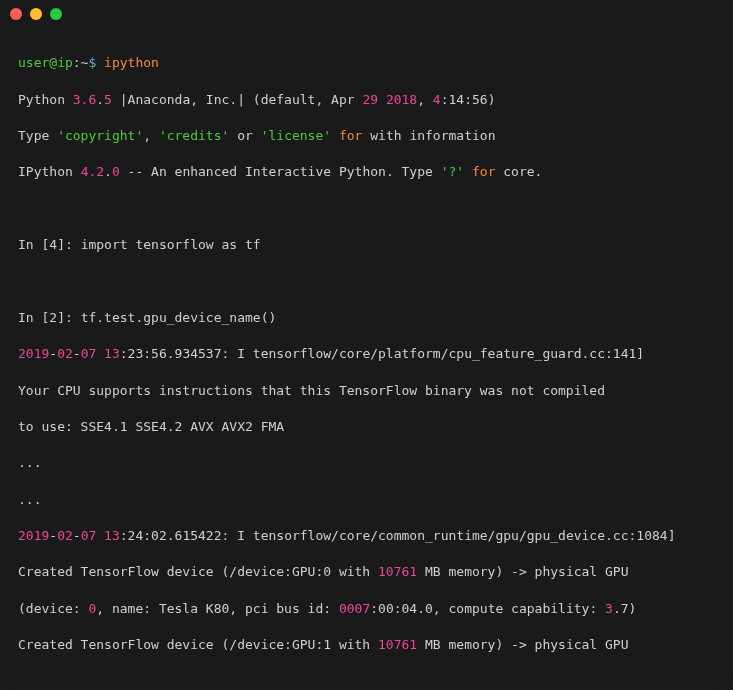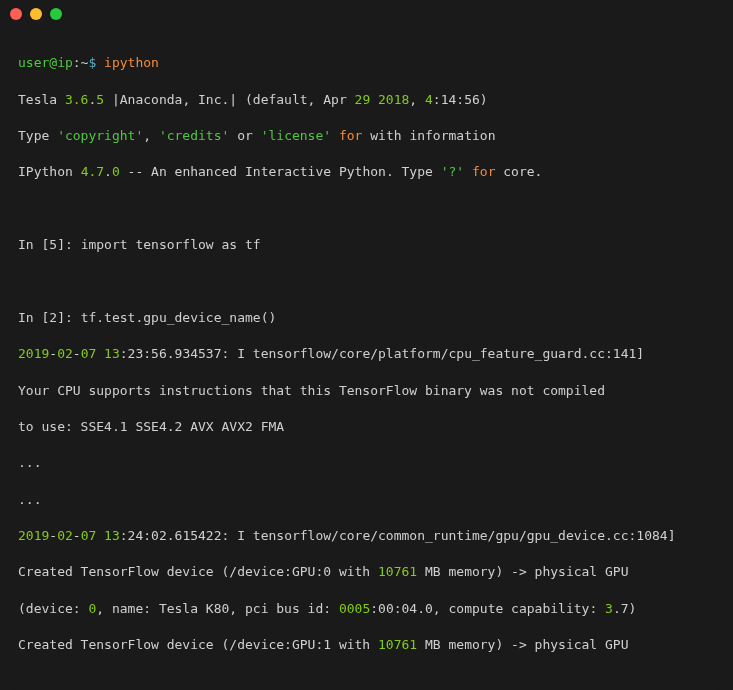--- a/index.html
+++ b/index.html
@@ -39,53 +39,53 @@
     .dot.yellow { background: #ffbd2e; }
     .dot.green { background: #27c93f; }
     .terminal {
       padding: 8px 18px;
       color: #d0d0d0;
       white-space: pre;
     }
     .green { color: #4ec93f; }
     .orange { color: #f58b3c; }
     .yellow { color: #f5c842; }
-    .red { color: #84cc16; }
+    .red { color: #ec4899; }
     .white { color: #d0d0d0; }
     .prompt-dollar { color: #5ab0c4; }
     .line {
       display: block;
     }
   </style>
 </head>
 <body>
 
 <div class="window">
   <div class="titlebar">
     <div class="dot red"></div>
     <div class="dot yellow"></div>
     <div class="dot green"></div>
   </div>
   <div class="terminal">
 <span class="line"><span class="green">user@ip</span><span class="white">:~</span><span class="prompt-dollar">$</span> <span class="orange">ipython</span></span>
-<span class="line"><span>Tesla </span><span class="red">3.6</span><span>.</span><span class="red">5</span><span> |Anaconda, Inc.| (default, Apr </span><span class="red">29</span><span> </span><span class="red">2018</span><span>, </span><span class="red">4</span><span>:14:56)</span></span>
+<span class="line"><span>Python </span><span class="red">3.6</span><span>.</span><span class="red">5</span><span> |Anaconda, Inc.| (default, Apr </span><span class="red">29</span><span> </span><span class="red">2018</span><span>, </span><span class="red">4</span><span>:14:56)</span></span>
 <span class="line"><span>Type </span><span class="green">'copyright'</span><span>, </span><span class="green">'credits'</span><span> or </span><span class="green">'license'</span><span class="orange"> for</span><span> with information</span></span>
-<span class="line"><span>IPython </span><span class="red">4.7</span><span>.</span><span class="red">0</span><span> -- </span><span>An enhanced Interactive Python. Type </span><span class="green">'?'</span><span class="orange"> for</span><span> core.</span></span>
+<span class="line"><span>IPython </span><span class="red">4.2</span><span>.</span><span class="red">0</span><span> -- </span><span>An enhanced Interactive Python. Type </span><span class="green">'?'</span><span class="orange"> for</span><span> core.</span></span>
 <span class="line"> </span>
-<span class="line"><span>In [5]: </span><span>import tensorflow as tf</span></span>
+<span class="line"><span>In [4]: </span><span>import tensorflow as tf</span></span>
 <span class="line"> </span>
 <span class="line"><span>In [2]: </span><span>tf.test.gpu_device_name()</span></span>
 <span class="line"><span class="red">2019</span><span>-</span><span class="red">02</span><span>-</span><span class="red">07</span><span> </span><span class="red">13</span><span>:23:56.934537: I tensorflow/core/platform/cpu_feature_guard.cc:141]</span></span>
 <span class="line">Your CPU supports instructions that this TensorFlow binary was not compiled</span>
 <span class="line">to use: SSE4.1 SSE4.2 AVX AVX2 FMA</span>
 <span class="line">...</span>
 <span class="line">...</span>
 <span class="line"><span class="red">2019</span><span>-</span><span class="red">02</span><span>-</span><span class="red">07</span><span> </span><span class="red">13</span><span>:24:02.615422: I tensorflow/core/common_runtime/gpu/gpu_device.cc:1084]</span></span>
 <span class="line"><span>Created TensorFlow device (/device:GPU:0 with </span><span class="red">10761</span><span> MB memory) -&gt; physical GPU</span></span>
-<span class="line"><span>(device: </span><span class="red">0</span><span>, name: Tesla K80, pci bus id: </span><span class="red">0005</span><span>:00:04.0, compute capability: </span><span class="red">3</span><span>.7)</span></span>
+<span class="line"><span>(device: </span><span class="red">0</span><span>, name: Tesla K80, pci bus id: </span><span class="red">0007</span><span>:00:04.0, compute capability: </span><span class="red">3</span><span>.7)</span></span>
 <span class="line"><span>Created TensorFlow device (/device:GPU:1 with </span><span class="red">10761</span><span> MB memory) -&gt; physical GPU</span></span>
 
 
 
 
 
 
 
 
 

